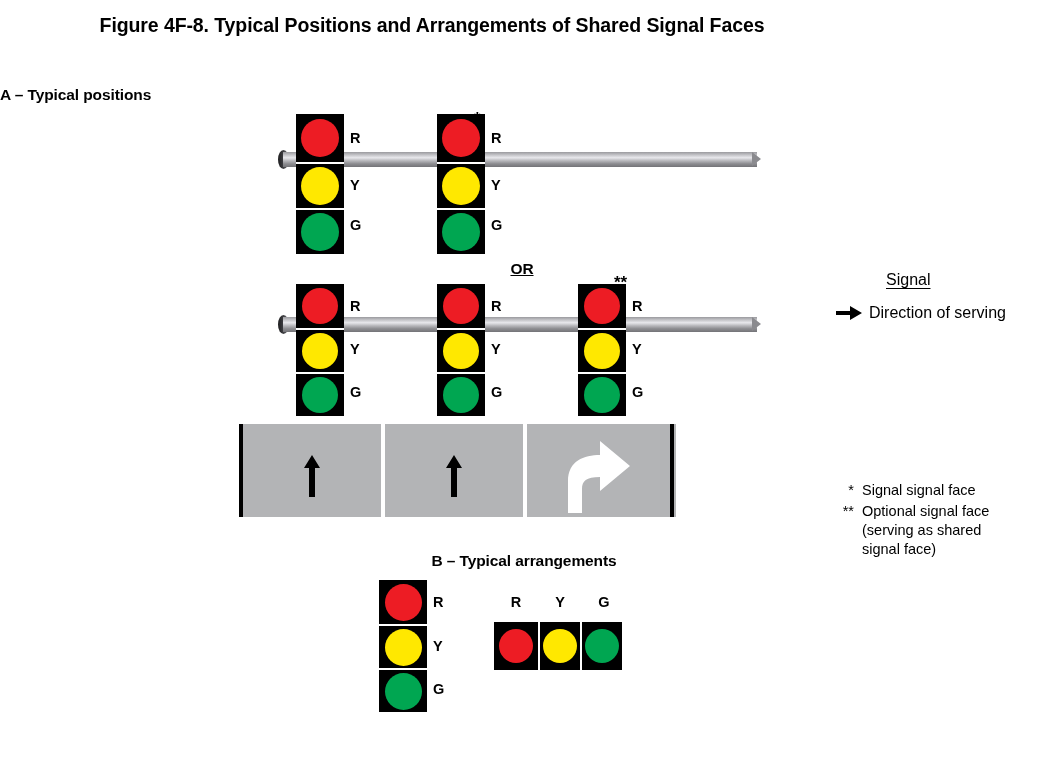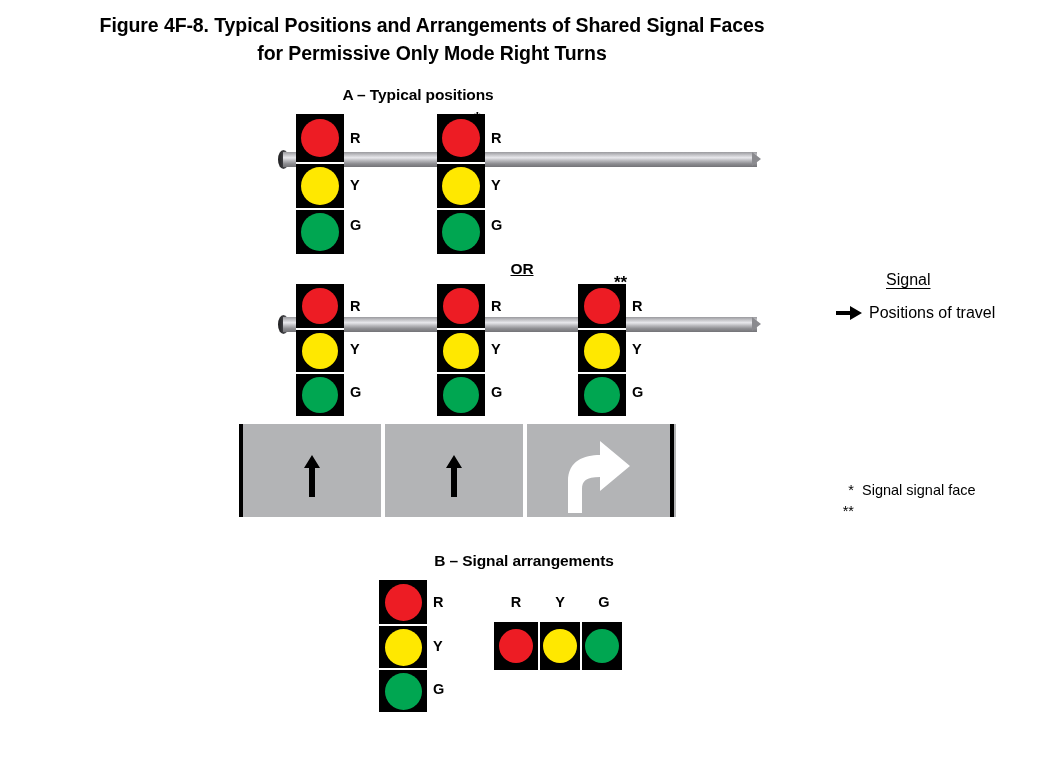--- a/index.html
+++ b/index.html
@@ -200,24 +200,23 @@
     text-align: center;
   }
 </style>
 </head>
 <body>
 
 <div id="page">
 
   <div class="fig-title">
     <span class="line">Figure 4F-8.  Typical Positions and Arrangements of Shared Signal Faces</span>
-    <span class="line">for Permissive Only Mode Right Turns</span>
-  </div>
-
-  <div class="section-heading" style="left:0; top:86px; width:836px; text-align:center;">A – Typical positions</div>
+  </div>
+
+  <div class="section-heading" style="left:0; top:86px; width:836px; ">A – Typical positions</div>
 
   <div class="mast-cap" style="left:278px; top:150px;"></div>
   <div class="mast-arm" style="left:283px; top:152px; width:474px;"></div>
   <div class="mast-tip" style="left:752px; top:152px;"></div>
 
   <div class="signal-head vertical" style="left:296px; top:114px;">
     <div class="lens-cell" style="height:48px;">
       <span class="lens red" style="width:38px;height:38px;"></span>
     </div>
     <div class="lens-cell" style="height:46px;">
@@ -323,32 +322,35 @@
     </svg>
   </div>
 
   <div class="legend-title" style="left:886px; top:272px;">Signal</div>
   <div class="legend-row" style="left:836px; top:305px;">
     <span class="legend-arrow">
       <svg viewBox="0 0 26 16" width="26" height="16" aria-hidden="true">
         <path d="M0,6 L14,6 L14,1 L26,8 L14,15 L14,10 L0,10 Z" fill="#000000"></path>
       </svg>
     </span>
-    <span class="legend-text">Positions of travel</span>
+    <span class="legend-text">Direction of serving</span>
   </div>
 
   <div class="footnote" style="left:836px; top:481px;">
     <span class="footnote-mark">*</span>
     <span class="footnote-body">Signal signal face</span>
   </div>
   <div class="footnote" style="left:836px; top:502px;">
     <span class="footnote-mark">**</span>
-  </div>
-
-  <div class="section-heading" style="left:0; top:552px; width:1048px; text-align:center;">B – Signal arrangements</div>
+    <span class="footnote-body">Optional signal face
+(serving as shared
+signal face)</span>
+  </div>
+
+  <div class="section-heading" style="left:0; top:552px; width:1048px; text-align:center;">B – Typical arrangements</div>
 
   <div class="signal-head vertical" style="left:379px; top:580px;">
     <div class="lens-cell" style="height:44px;">
       <span class="lens red" style="width:37px;height:37px;"></span>
     </div>
     <div class="lens-cell" style="height:44px;">
       <span class="lens yellow" style="width:37px;height:37px;"></span>
     </div>
     <div class="lens-cell" style="height:44px;">
       <span class="lens green" style="width:37px;height:37px;"></span>

